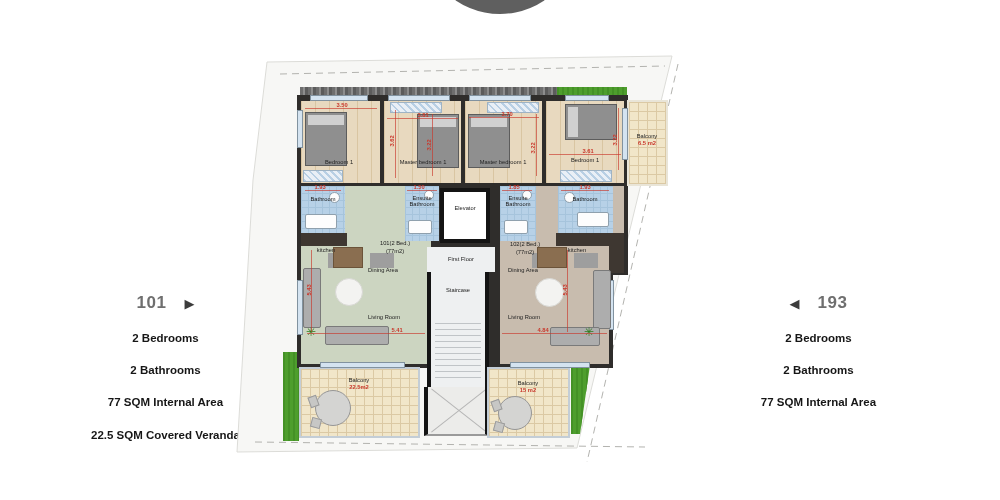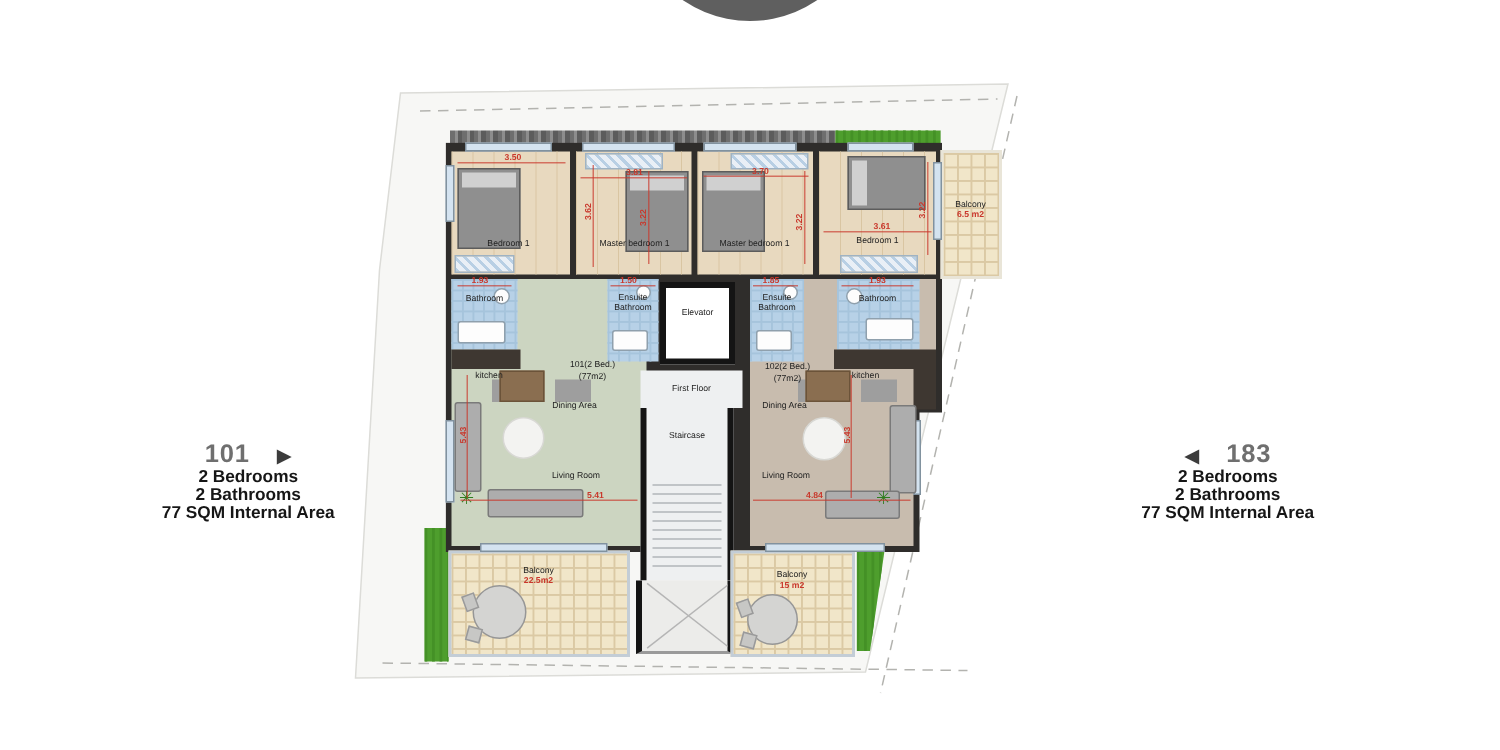--- a/index.html
+++ b/index.html
@@ -6,21 +6,21 @@
   .stage{position:relative;width:1000px;height:500px;overflow:hidden;background:#fff;
          font-family:"Liberation Sans",sans-serif;}
   .abs{position:absolute;}
   
   .logo-circle{position:absolute;left:421px;top:-144px;width:158px;height:158px;border-radius:50%;}
   
   .panel{position:absolute;width:225px;text-align:center;color:#1b1b1b;}
   .unit-row{display:flex;justify-content:center;align-items:center;gap:18px;height:18px;}
   .unit-num{font-size:17px;font-weight:bold;color:#6f6f6f;letter-spacing:.5px;text-align:right;}
   .arrow{font-size:13px;color:#3c3c3c;line-height:1;}
-  .unit-line{font-size:11.5px;font-weight:bold;line-height:12.2px;color:#161616;}
+  .unit-line{font-size:11.5px;font-weight:bold;line-height:12.2px;color:#161616;margin-top:20px;}
   
   .site{position:absolute;left:225px;top:50px;width:465px;height:420px;}
   .room{position:absolute;box-sizing:border-box;}
   .wood{background:#e8d9bf;background-image:linear-gradient(90deg,#d9c5a2 1px,transparent 1px);background-size:14px 100%;}
   .bath{background:#b7d1e7;background-image:linear-gradient(#a6c4dc 1px,transparent 1px),linear-gradient(90deg,#a6c4dc 1px,transparent 1px);background-size:7px 7px;}
   .tile{background:#f1e6c9;background-image:linear-gradient(#dbc9a4 1px,transparent 1px),linear-gradient(90deg,#dbc9a4 1px,transparent 1px);background-size:9px 9px;}
   .marble{background:#eef0f1;}
   .grass{background:#4e9e2d;background-image:linear-gradient(90deg,#449126 2px,transparent 2px);background-size:5px 100%;}
   .gravel{background:repeating-linear-gradient(90deg,#6e6e6e 0 3px,#8d8d8d 3px 5px,#5c5c5c 5px 8px);}
   .counter{background:#3e3731;}
@@ -53,26 +53,27 @@
   <div class="logo-circle" style="background:#5f5f5f;"></div>
 
   <div class="panel" style="left:53px;top:294px;">
     <div class="unit-row">
       <span class="unit-num">101</span>
       <span class="arrow">▶</span>
     </div>
     <div class="unit-line">2 Bedrooms</div>
     <div class="unit-line">2 Bathrooms</div>
     <div class="unit-line">77 SQM Internal Area</div>
+    <div class="unit-line">22.5 SQM Covered Veranda</div>
   </div>
 
   <div class="panel" style="left:706px;top:294px;">
     <div class="unit-row">
       <span class="arrow">◀</span>
-      <span class="unit-num">183</span>
+      <span class="unit-num">193</span>
     </div>
     <div class="unit-line">2 Bedrooms</div>
     <div class="unit-line">2 Bathrooms</div>
     <div class="unit-line">77 SQM Internal Area</div>
   </div>
 
   <div class="site">
 
     <svg width="465" height="420" style="position:absolute;left:0;top:0;">
       <polygon points="42,12 447,6 352,398 12,402 28,130" fill="#f7f7f5" stroke="#dcdcd8" stroke-width="1"></polygon>

